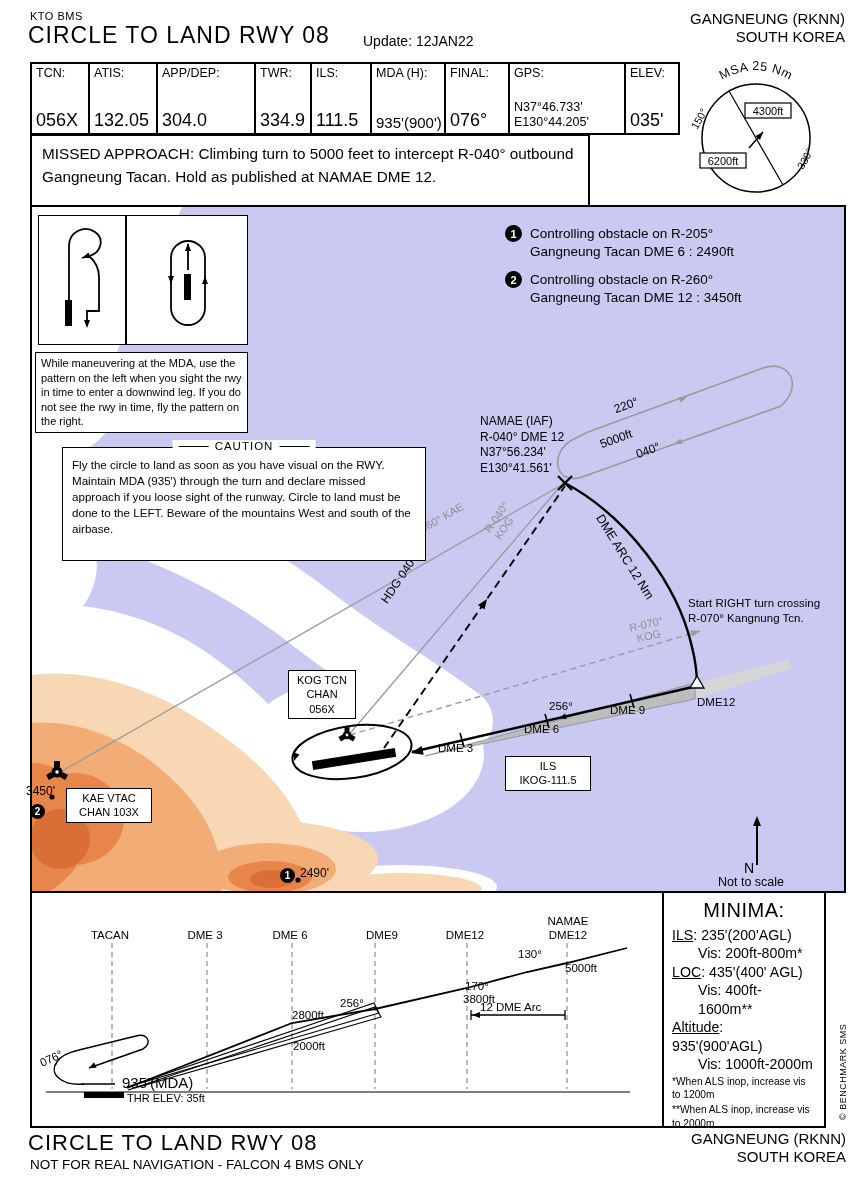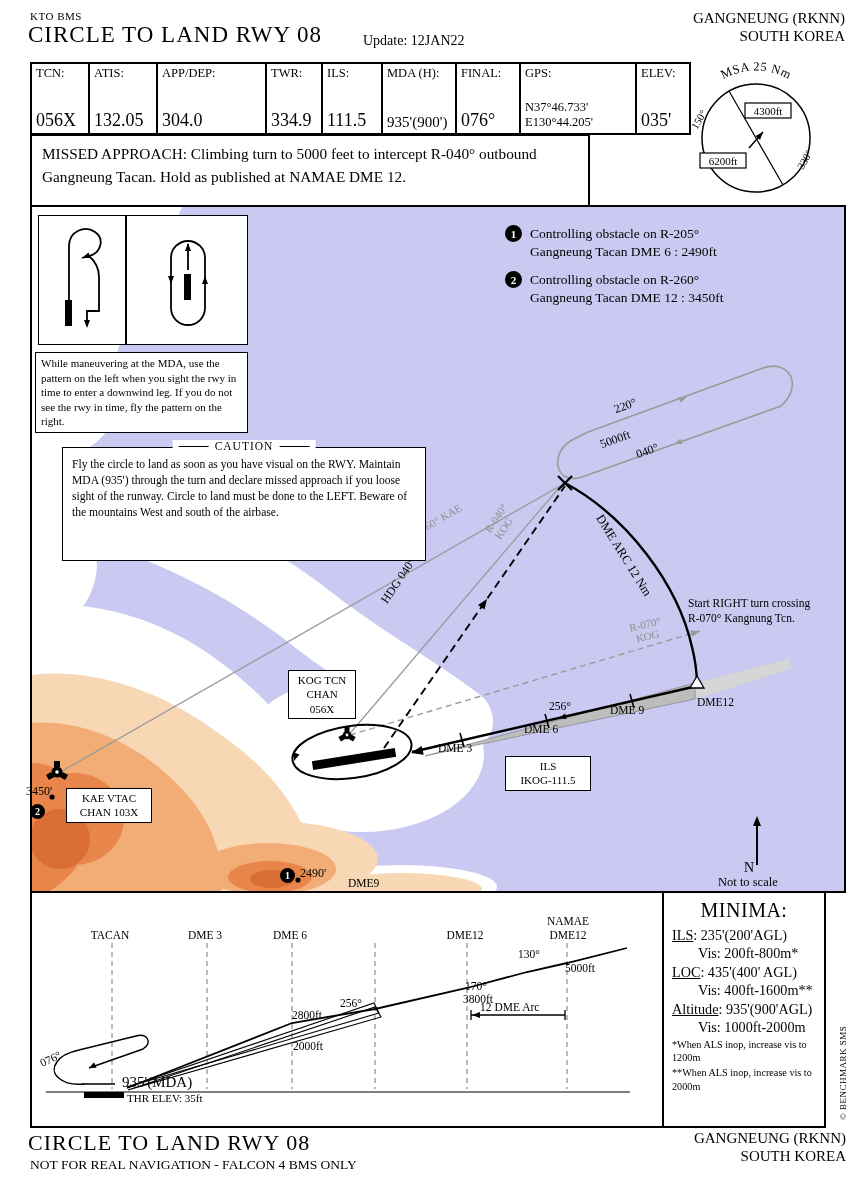--- a/index.html
+++ b/index.html
@@ -1,18 +1,18 @@
 <!DOCTYPE html>
 <html><head>
 <meta charset="utf-8">
 <style>
   *{box-sizing:border-box}
   body{margin:0;background:#fff}
   .page{position:relative;width:850px;height:1181px;background:#fff;overflow:hidden;
-        font-family:Liberation Serif, serif;color:#000}
+        font-family:Liberation Sans, sans-serif;color:#000}
   .t{position:absolute;white-space:nowrap}
   .wrap{white-space:normal}
   .rot{transform-origin:left top}
   .gray{color:#8f8f8f}
   
   .strip{position:absolute;left:30px;top:62px;display:flex;height:73px}
   .dbox{border:2px solid #000;margin-left:-2px;background:#fff;display:flex;flex-direction:column;
         justify-content:space-between;padding:2px 4px;height:73px}
   .dbox:first-child{margin-left:0}
   .dlabel{font-size:12.5px}
@@ -64,21 +64,21 @@
 
   <div class="strip">
     <div class="dbox" style="width:60px">
       <div class="dlabel">TCN:</div>
       <div class="dvalue">056X</div>
     </div>
     <div class="dbox" style="width:70px">
       <div class="dlabel">ATIS:</div>
       <div class="dvalue">132.05</div>
     </div>
-    <div class="dbox" style="width:111px">
+    <div class="dbox" style="width:100px">
       <div class="dlabel">APP/DEP:</div>
       <div class="dvalue">304.0</div>
     </div>
     <div class="dbox" style="width:58px">
       <div class="dlabel">TWR:</div>
       <div class="dvalue">334.9</div>
     </div>
     <div class="dbox" style="width:62px">
       <div class="dlabel">ILS:</div>
       <div class="dvalue">111.5</div>
@@ -276,20 +276,26 @@
         <div class="noteline">Gangneung Tacan DME 12 : 3450ft</div>
       </div>
     </div>
   </div>
 
   <div class="caution">
     <div class="caution-title">CAUTION</div>
     <div class="caution-body">Fly the circle to land as soon as you have visual on the RWY. Maintain MDA (935') through the turn and declare missed approach if you loose sight of the runway. Circle to land must be done to the LEFT. Beware of the mountains West and south of the airbase.</div>
   </div>
 
+  <div class="overlay" style="left:480px;top:414px;font-size:12px;line-height:1.3">
+    <div>NAMAE (IAF)</div>
+    <div>R-040° DME 12</div>
+    <div>N37°56.234'</div>
+    <div>E130°41.561'</div>
+  </div>
 
   <div class="t rot mz" style="left:612px;top:403px;font-size:12px;transform:rotate(-20deg)">220°</div>
   <div class="t rot mz" style="left:598px;top:438px;font-size:12px;transform:rotate(-20deg)">5000ft</div>
   <div class="t rot mz" style="left:634px;top:448px;font-size:12px;transform:rotate(-20deg)">040°</div>
 
   <div class="t rot mz" style="left:605px;top:512px;font-size:12.5px;transform:rotate(58deg)">DME ARC 12 Nm</div>
 
   <div class="overlay" style="left:688px;top:596px;font-size:11.5px;line-height:1.3">
     <div>Start RIGHT turn crossing</div>
     <div>R-070° Kangnung Tcn.</div>
@@ -359,21 +365,21 @@
       <rect x="52" y="199" width="40" height="6" fill="#000"></rect>
       <g>
         <path d="M52,191 C30,193 16,181 25,169 C29,162 38,159 47,157 L104,143 C115,140 121,149 111,156 L57,175" fill="none" stroke="#000" stroke-width="1.4"></path>
         <path d="M0,0 L-7,3 L-7,-3 Z" transform="translate(57,175) rotate(155)" fill="#000"></path>
       </g>
     </svg>
   </div>
   <div class="t" style="left:85px;top:929px;width:50px;text-align:center;font-size:11.5px;z-index:2">TACAN</div>
   <div class="t" style="left:180px;top:929px;width:50px;text-align:center;font-size:11.5px;z-index:2">DME 3</div>
   <div class="t" style="left:265px;top:929px;width:50px;text-align:center;font-size:11.5px;z-index:2">DME 6</div>
-  <div class="t" style="left:348px;top:877px;width:50px;text-align:left;font-size:11.5px;z-index:2">DME9</div>
+  <div class="t" style="left:348px;top:929px;width:50px;text-align:right;font-size:11.5px;z-index:2">DME9</div>
   <div class="t" style="left:440px;top:929px;width:50px;text-align:center;font-size:11.5px;z-index:2">DME12</div>
   <div class="overlay" style="left:540px;top:914px;width:56px;text-align:center;font-size:11.5px;line-height:1.25">
     <div>NAMAE</div>
     <div>DME12</div>
   </div>
   <div class="t" style="left:518px;top:948px;font-size:11.5px;z-index:2">130°</div>
   <div class="t" style="left:565px;top:962px;font-size:11.5px;z-index:2">5000ft</div>
   <div class="t" style="left:465px;top:980px;font-size:11.5px;z-index:2">170°</div>
   <div class="t" style="left:463px;top:993px;font-size:11.5px;z-index:2">3800ft</div>
   <div class="t" style="left:480px;top:1001px;font-size:11.5px;z-index:2">12 DME Arc</div>

